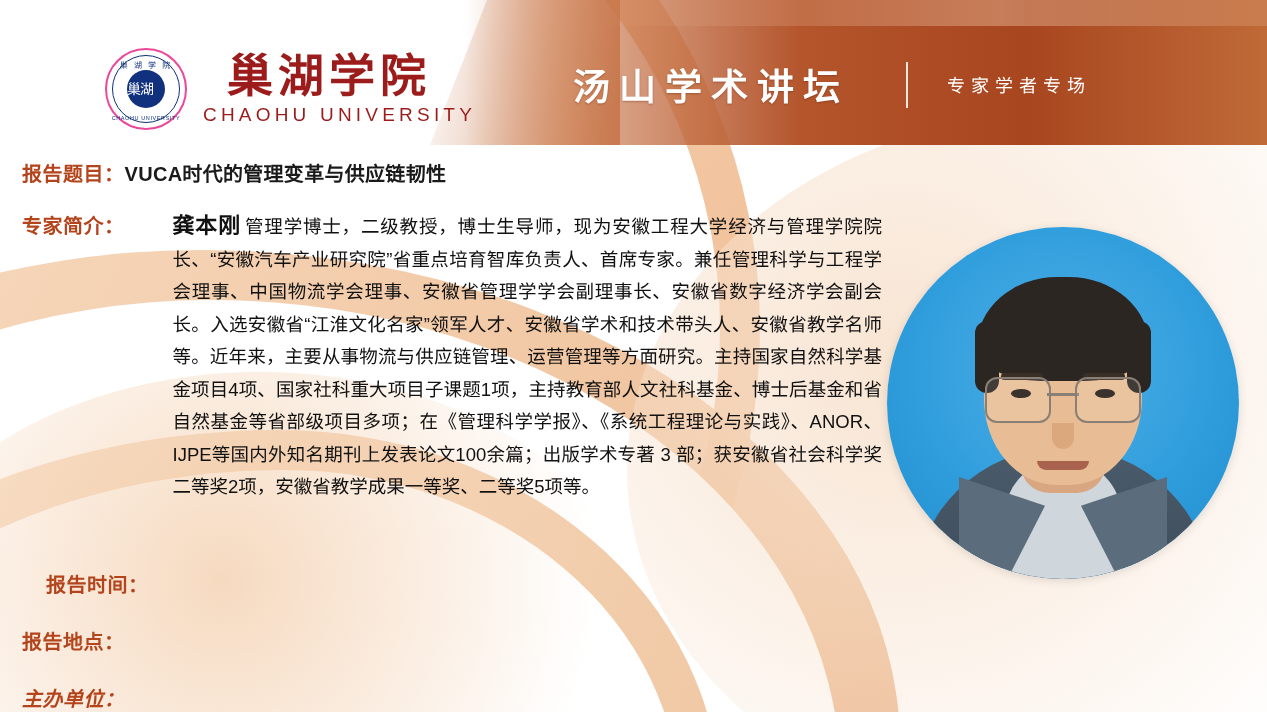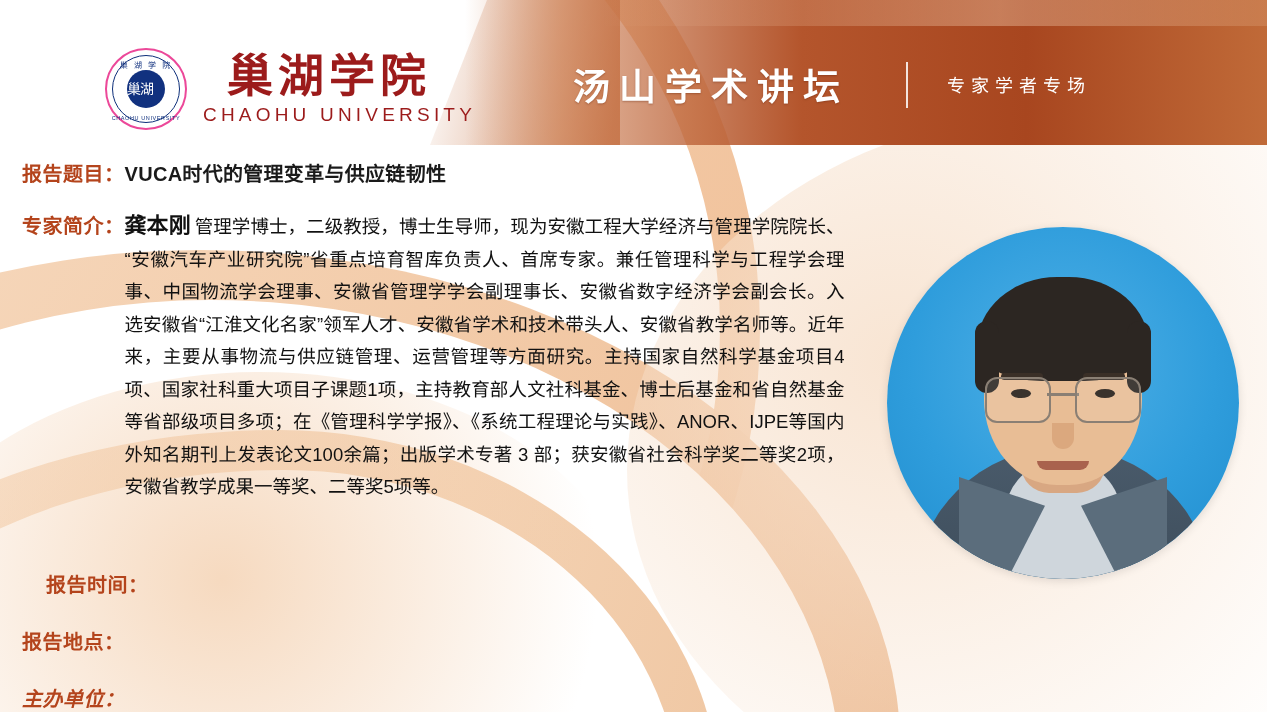--- a/index.html
+++ b/index.html
@@ -295,20 +295,21 @@
   #row-place { left: 22px; top: 481px; }
   #row-org { left: 22px; top: 538px; font-style: italic; }
 
   .bio-body {
     width: 720px;
     font-size: 18.5px;
     line-height: 32.5px;
     color: #111111;
     text-align: justify;
     text-justify: inter-ideograph;
+    margin-left: 48px;
   }
   .bio-name {
     font-size: 22px;
     font-weight: bold;
     color: #111111;
     margin-right: 4px;
   }
 
   .portrait {
     position: absolute;

